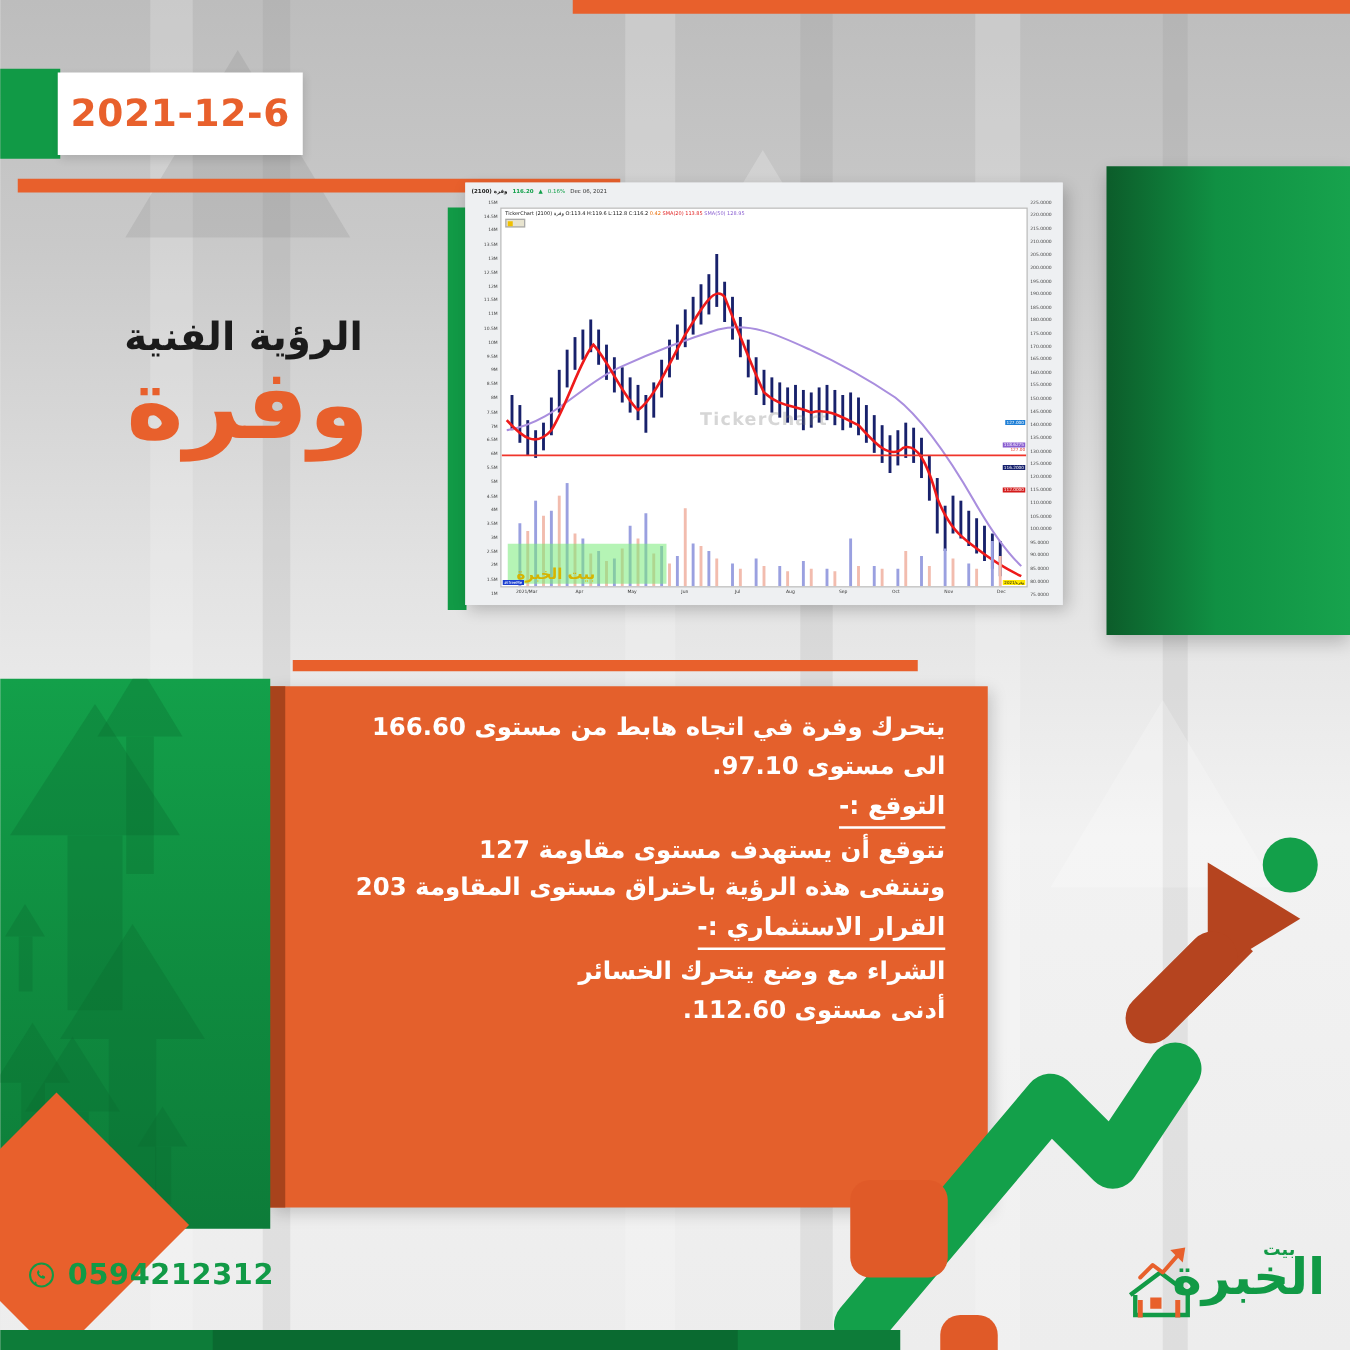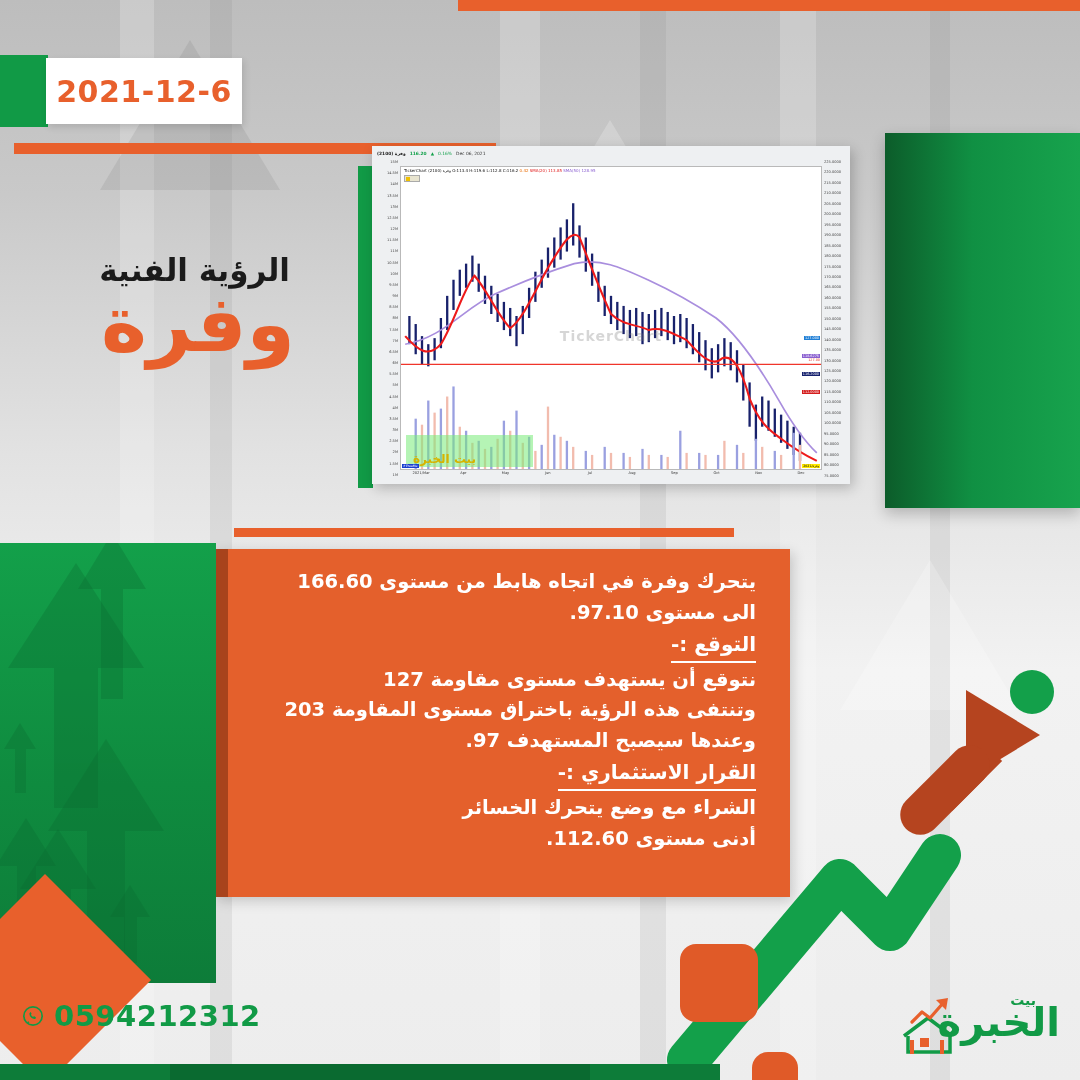--- a/index.html
+++ b/index.html
@@ -120,21 +120,21 @@
     color:#111; font-size:3.2px; padding:0 1px; direction:ltr; z-index:7; }
 
   .price-tag { position:absolute; right:1px; font-size:3.4px; color:#fff;
     padding:0 1px; direction:ltr; z-index:7; white-space:nowrap; }
 
   
   #text-divider { position:absolute; left:234px; top:528px; width:500px; height:9px; background:#e8602c; }
 
   
   #text-panel {
-    position:absolute; left:214px; top:549px; width:576px; height:348px;
+    position:absolute; left:214px; top:549px; width:576px; height:417px;
     background:#e4602c; padding:18px 34px 0 24px; text-align:right;
     box-shadow:3px 4px 12px rgba(0,0,0,.18);
   }
   #text-panel::before { content:""; position:absolute; left:0; top:0; bottom:0;
     width:14px; background:#a8431c; }
   .tline { color:#fff; font-size:19.5px; font-weight:bold; line-height:1.58; }
   .thead { color:#fff; font-size:20px; font-weight:bold; line-height:1.5;
     display:inline-block; border-bottom:2px solid #fff; padding-bottom:2px; margin-bottom:2px; }
   .thead-wrap { }
 
@@ -160,21 +160,21 @@
   .orange-sq { position:absolute; background:#e05a28; border-radius:16px; }
 
   
   #bottom-green { position:absolute; left:0; bottom:0; width:720px; height:16px; background:#0d7c39; }
   #bottom-green-2 { position:absolute; left:170px; bottom:0; width:420px; height:16px; background:#0a6a30; }
 
   
   #contact { position:absolute; left:22px; bottom:38px; width:250px; direction:ltr; }
   .contact-row { display:flex; align-items:center; gap:10px; margin-bottom:9px; }
   .cicon { width:22px; height:22px; flex:0 0 22px; }
-  #phone-text { color:#119a46; font-size:29px; font-weight:bold; letter-spacing:.5px;text-align:right; }
+  #phone-text { color:#119a46; font-size:23px; font-weight:bold; letter-spacing:.5px;text-align:right; }
   #web-text { color:#e8602c; font-size:15px; font-weight:bold; letter-spacing:.2px; }
 
   
   #logo { position:absolute; right:14px; bottom:18px; width:176px; height:72px; }
   #logo-ar-small { position:absolute; right:30px; top:2px; color:#119a46;
     font-size:14px; font-weight:bold; }
   #logo-ar-big { position:absolute; right:6px; top:12px; color:#119a46;
     font-size:40px; font-weight:bold; line-height:1; }
 </style>
 </head>
@@ -455,21 +455,20 @@
   </div>
 </div>
 
 <div id="text-divider"></div>
 <div id="text-panel">
   <div class="tline">يتحرك وفرة في اتجاه هابط من مستوى 166.60</div>
   <div class="tline">الى مستوى 97.10.</div>
   <div class="thead-wrap"><span class="thead">التوقع :-</span></div>
   <div class="tline">نتوقع أن يستهدف مستوى مقاومة 127</div>
   <div class="tline">وتنتفى هذه الرؤية باختراق مستوى المقاومة 203</div>
-  <div class="tline">وعندها سيصبح المستهدف 97.</div>
   <div class="thead-wrap"><span class="thead">القرار الاستثماري :-</span></div>
   <div class="tline">الشراء مع وضع يتحرك الخسائر</div>
   <div class="tline">أدنى مستوى 112.60.</div>
 </div>
 
 <div id="arrow-panel">
   <div class="panel-arrow" style="left:8px;top:20px;--w:68px;--h:105px;--t:44px;--th:140px;">
       <div class="head"></div>
       <div class="tail"></div>
     </div>

